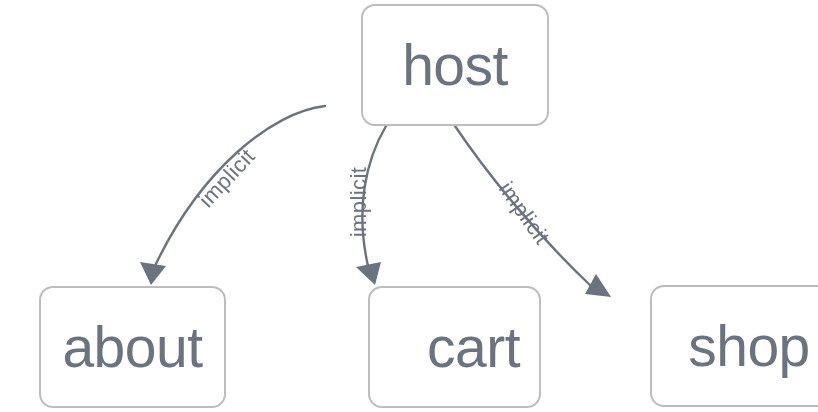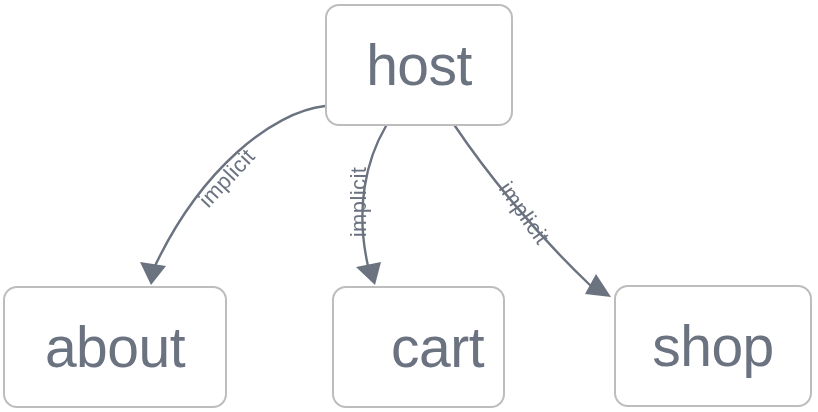--- a/index.html
+++ b/index.html
@@ -27,33 +27,34 @@
   }
   .node {
     position: absolute;
     box-sizing: border-box;
     background: #ffffff;
     border: 2px solid #bdbdbd;
     border-radius: 14px;
     display: flex;
     align-items: center;
     justify-content: center;
+    margin-left: 36px;
   }
   .node-label {
     color: #6b7280;
     font-family: "Liberation Sans", sans-serif;
     font-size: 57px;
     font-weight: 400;
     line-height: 1;
     letter-spacing: -0.5px;
     white-space: nowrap;
     user-select: none;
   }
   #node-host    { left: 325px; top: 4px;   width: 188px; height: 122px; }
-  #node-about   { left: 3px;   top: 286px; width: 224px; height: 122px; }
+  #node-about   { left: 3px;   top: 286px; width: 187px; height: 122px; }
   #node-cart    { left: 332px; top: 286px; width: 173px; height: 122px; padding-left: 38px; }
   #node-shop    { left: 614px; top: 285px; width: 198px; height: 122px; justify-content: center; }
 
   .edge-label-text {
     fill: #6b7280;
     font-family: "Liberation Sans", sans-serif;
     font-size: 22px;
     letter-spacing: 0.4px;
     dominant-baseline: middle;
     text-anchor: middle;

